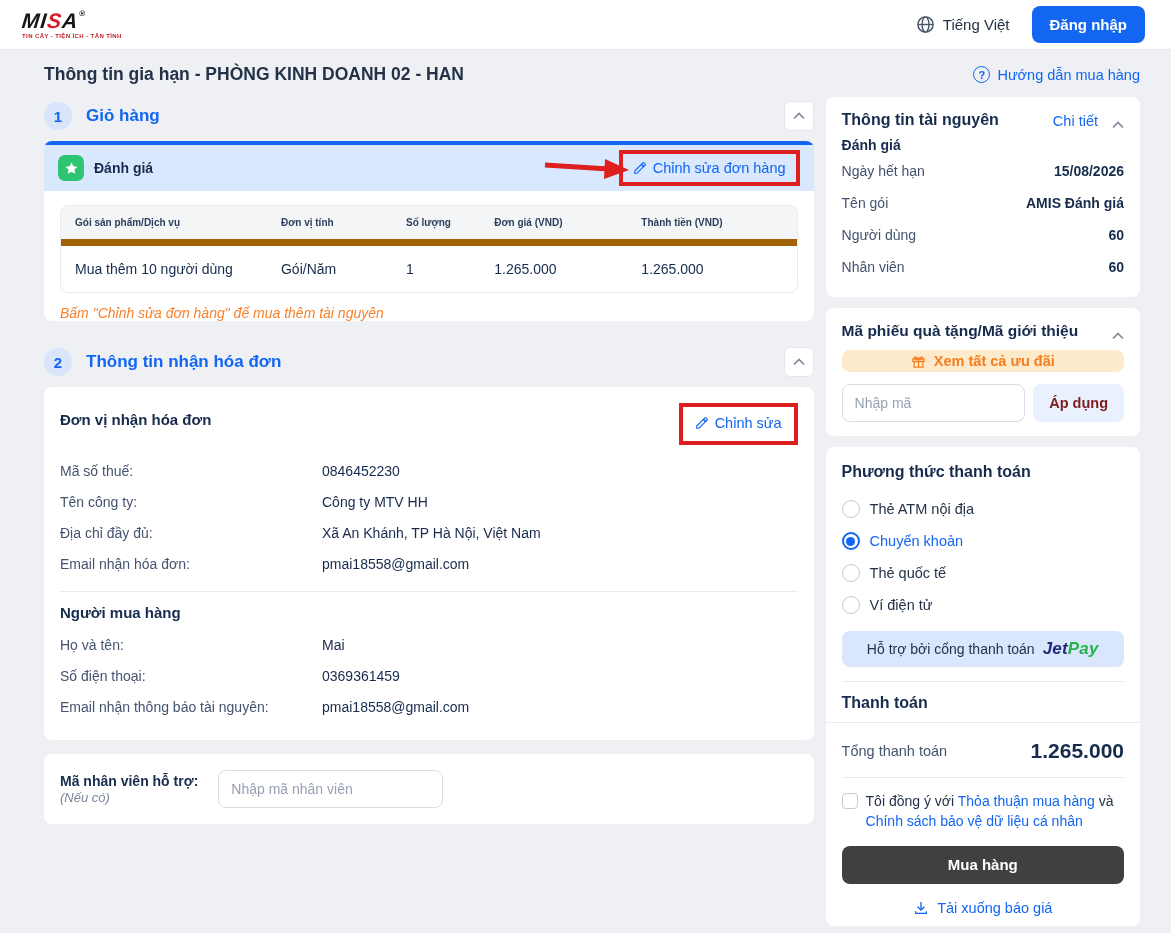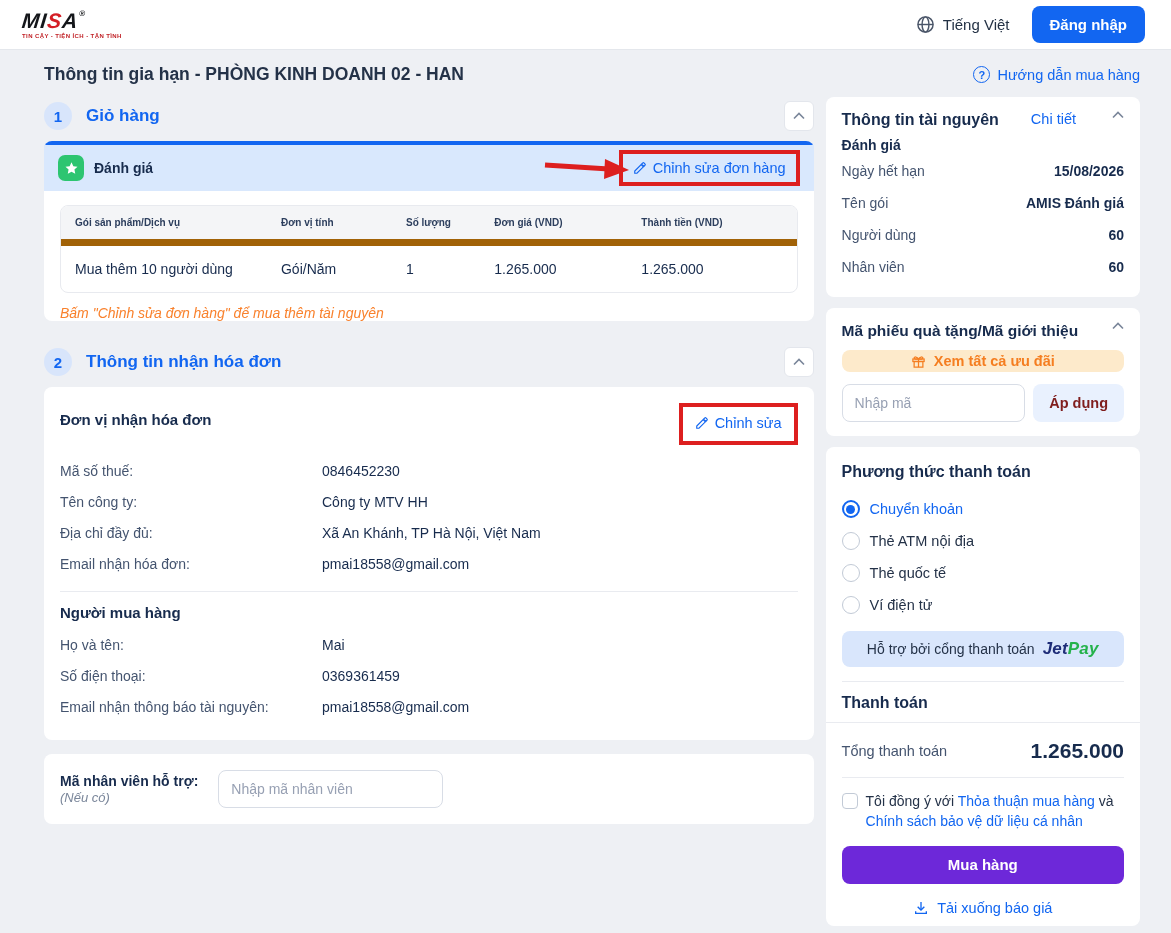--- a/index.html
+++ b/index.html
@@ -92,21 +92,21 @@
   .support-label i { color:#7a869a; font-size:13px; }
   .text-input {
     border:1px solid #d8dde6; border-radius:8px; height:38px; padding:0 12px; font-size:14px;
     font-family:inherit; color:#172b4d; outline:none; background:#fff;
   }
   .text-input::placeholder { color:#97a0b3; }
   .support-input { width:225px; }
 
   
   .side-card { background:#fff; border-radius:8px; padding:14px 16px; margin-bottom:11px; }
-  .side-head { display:flex; align-items:flex-start; margin-bottom:4px;gap:22px; }
+  .side-head { display:flex; align-items:flex-end; margin-bottom:4px; }
   .side-title { font-weight:700; font-size:16px; color:#172b4d; flex:1; }
   .detail-link { color:#1266f1; font-size:14.5px; margin-right:14px; cursor:pointer; }
   .chev { cursor:pointer; display:inline-flex; }
   .res-product { font-weight:700; margin:8px 0 2px 0; color:#172b4d; }
   .res-row { display:flex; justify-content:space-between; padding:8px 0; }
   .res-label { color:#44546f; }
   .res-value { color:#172b4d; font-weight:600; }
 
   .offers-btn {
     width:100%; background:#fdeacb; color:#f57e20; font-weight:700; font-size:14.5px;
@@ -141,21 +141,21 @@
     border-bottom:1px solid #e9ebf0; margin:0 -16px; padding-left:16px;
   }
   .total-row { display:flex; align-items:center; justify-content:space-between; padding:16px 0 14px 0; border-bottom:1px solid #e9ebf0; }
   .total-label { color:#44546f; font-size:14.5px; }
   .total-value { color:#172b4d; font-weight:800; font-size:21px; }
   .agree-row { display:flex; gap:8px; padding:13px 0 12px 0; line-height:1.45; font-size:14px; }
   .checkbox { width:16px; height:16px; border:1.5px solid #c2cad6; border-radius:4px; background:#fff; flex-shrink:0; margin-top:2px; cursor:pointer; }
   .agree-text { color:#243248; }
   .agree-text a { color:#1266f1; text-decoration:none; cursor:pointer; }
   .buy-btn {
-    width:100%; background:#6d28d9; color:#fff; font-weight:700; font-size:15px; border:none;
+    width:100%; background:#404040; color:#fff; font-weight:700; font-size:15px; border:none;
     border-radius:8px; height:38px; cursor:pointer; font-family:inherit; margin-top:2px;
   }
   .download-link { display:flex; align-items:center; justify-content:center; gap:8px; color:#1266f1; font-size:14.5px; padding:16px 0 10px 0; cursor:pointer; }
 </style>
 </head>
 <body>
 
 <div class="page">
 
   <div class="topbar">
@@ -377,27 +377,27 @@
           </button>
           <div class="voucher-row">
             <input class="text-input voucher-input" type="text" placeholder="Nhập mã" style="">
             <button class="apply-btn">Áp dụng</button>
           </div>
         </div>
 
         <div class="side-card pay-card">
           <div class="pay-title">Phương thức thanh toán</div>
 
+          <div class="radio-row">
+            <span class="radio"></span>
+            <span class="radio-label">Thẻ ATM nội địa</span>
+          </div>
           <div class="radio-row selected">
             <span class="radio checked"></span>
             <span class="radio-label">Chuyển khoản</span>
-          </div>
-          <div class="radio-row">
-            <span class="radio"></span>
-            <span class="radio-label">Thẻ ATM nội địa</span>
           </div>
           <div class="radio-row">
             <span class="radio"></span>
             <span class="radio-label">Thẻ quốc tế</span>
           </div>
           <div class="radio-row">
             <span class="radio"></span>
             <span class="radio-label">Ví điện tử</span>
           </div>
 

